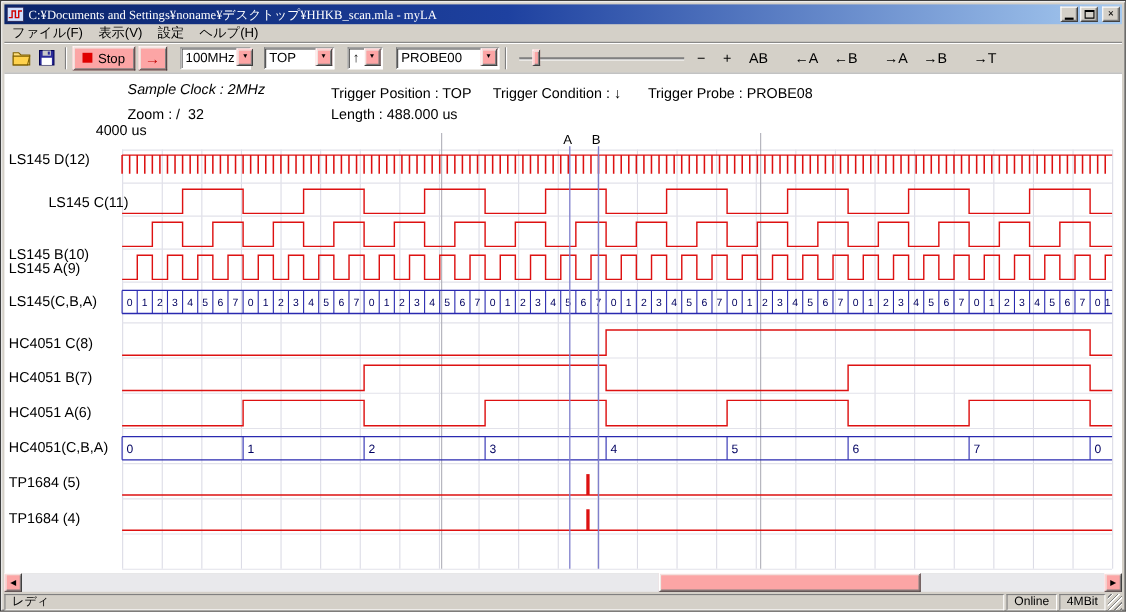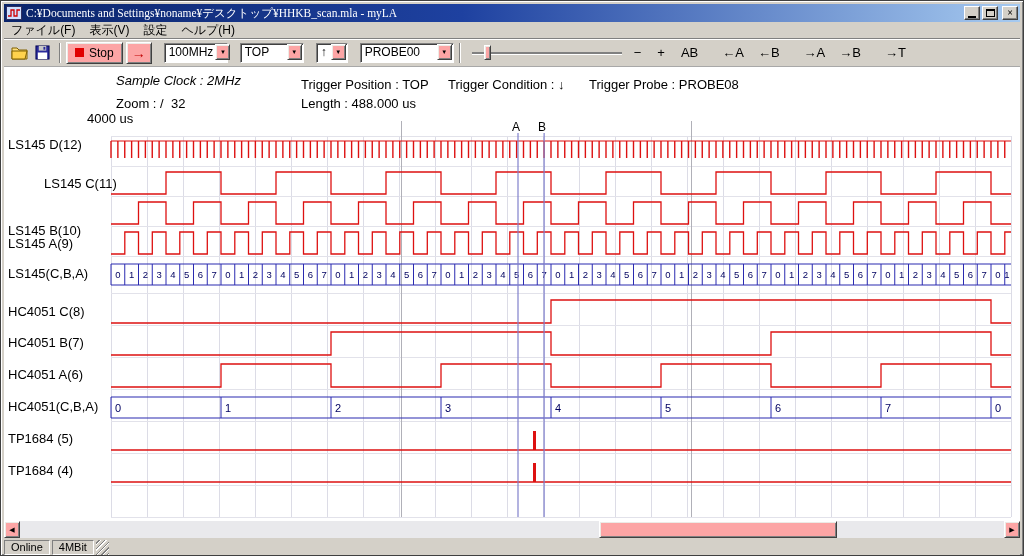--- a/index.html
+++ b/index.html
@@ -527,18 +527,19 @@
       <line x1="543.125" y1="132" x2="543.125" y2="516" stroke="#8080cc" stroke-width="1.2"></line>
     </svg>
 
   <div class="hscroll">
     <span class="sb-btn sb-left raised">◀</span>
     <span class="sb-btn sb-right raised">▶</span>
     <span class="sb-thumb raised"></span>
   </div>
 
   <div class="statusbar">
+    <span class="sb-panel sb-main">レディ</span>
     <span class="sb-panel">Online</span>
     <span class="sb-panel">4MBit</span>
     <span class="grip"></span>
   </div>
 
 </div>
 
 </body></html>

